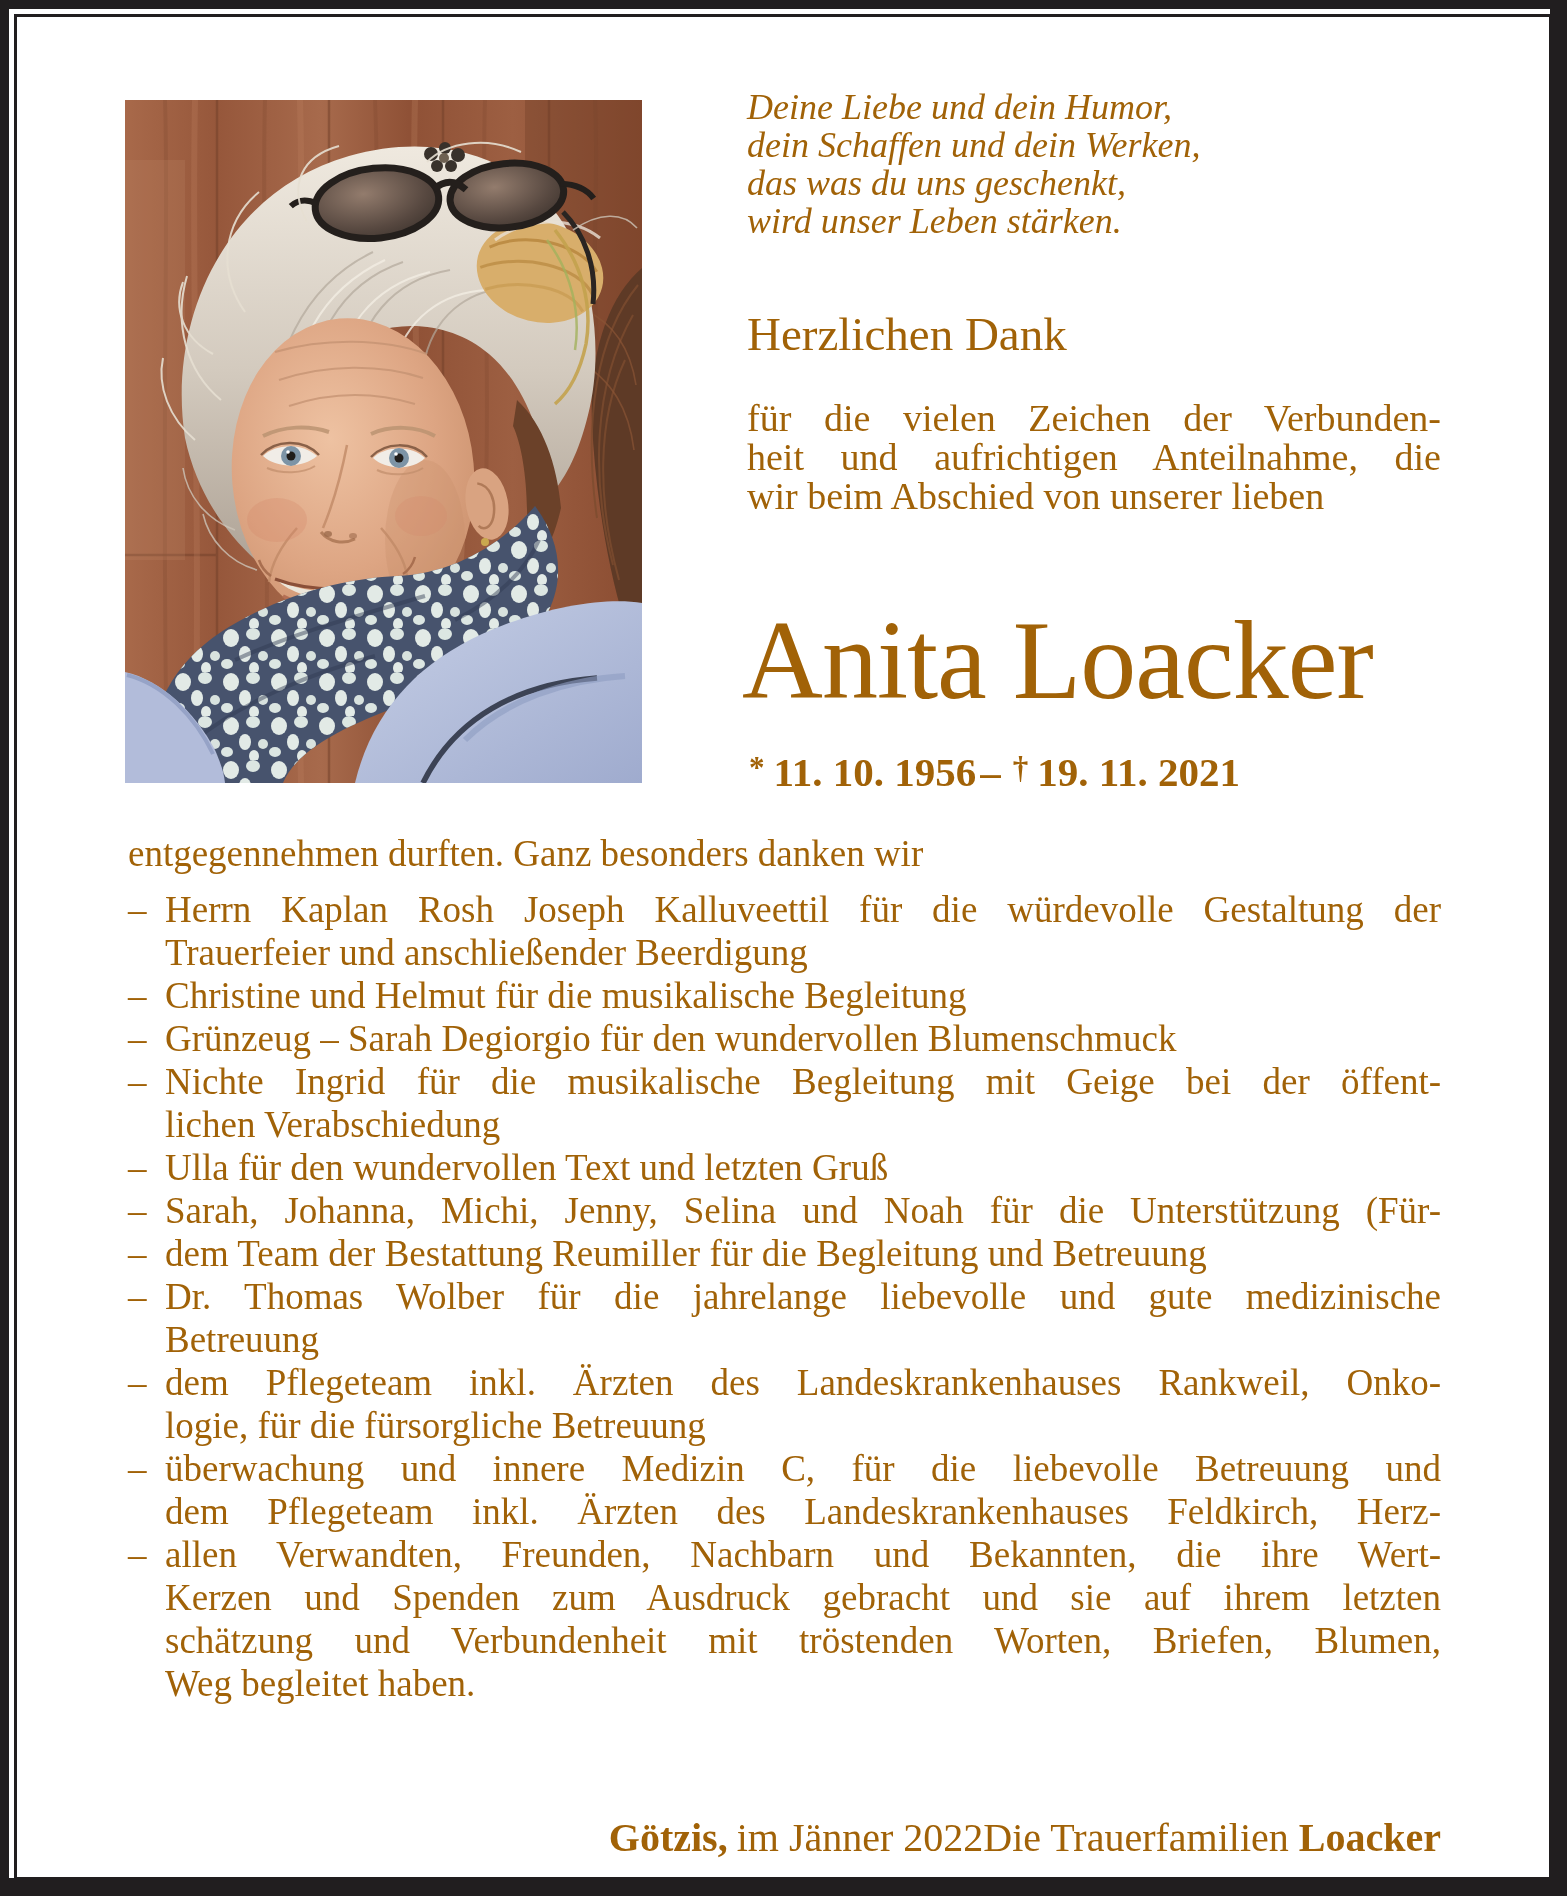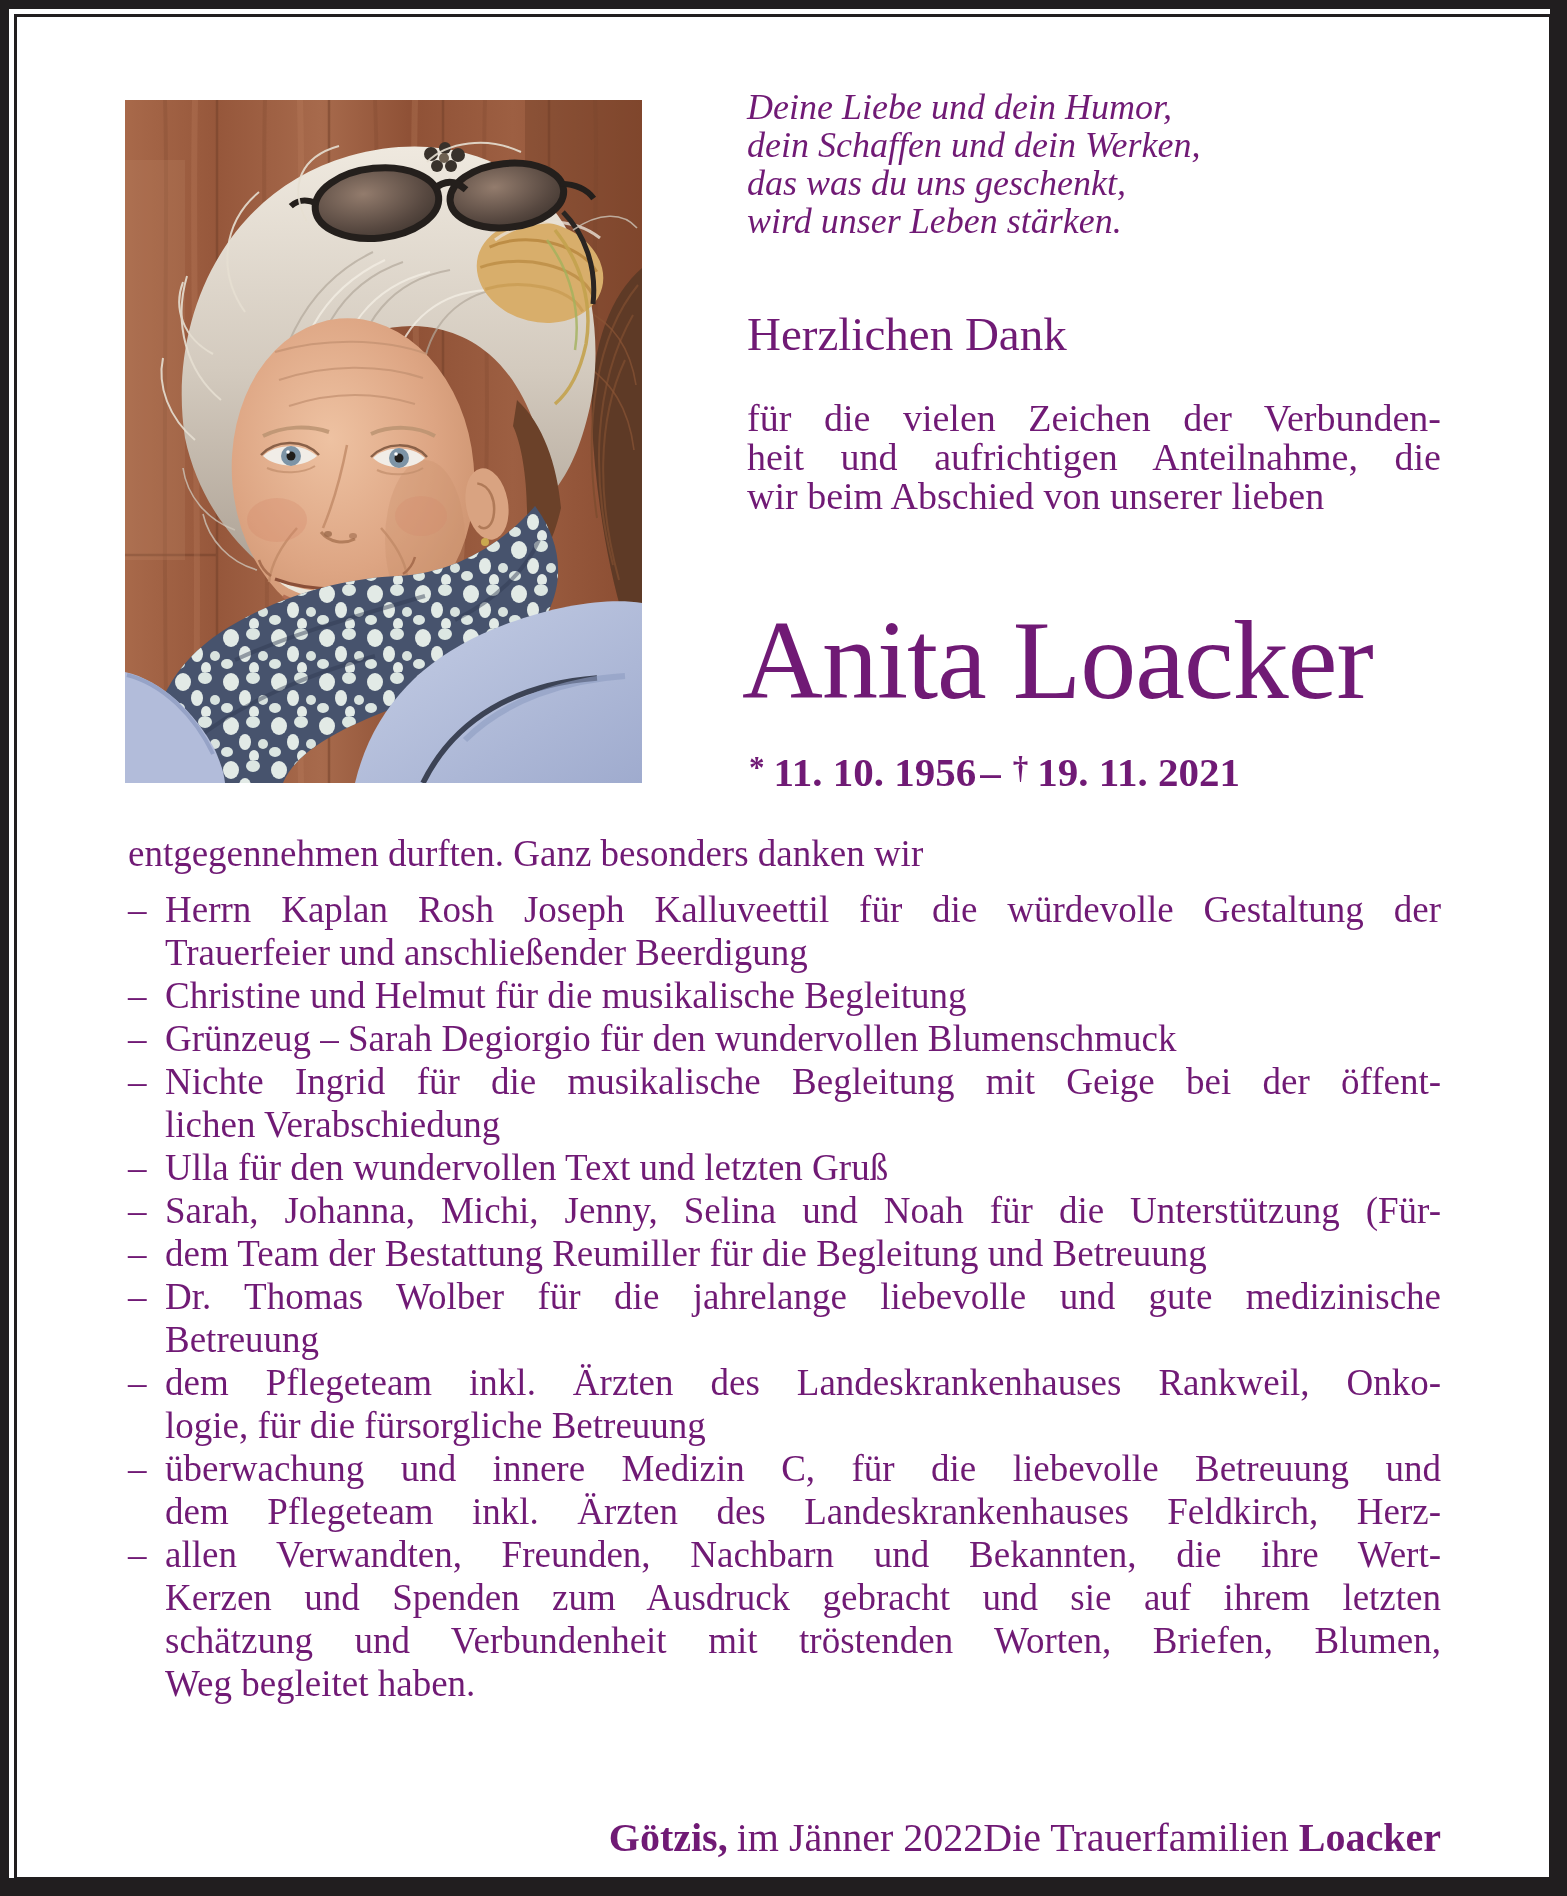--- a/index.html
+++ b/index.html
@@ -1,21 +1,21 @@
 <!DOCTYPE html>
 <html><head>
 <meta charset="utf-8">
 <style>
   html, body { margin: 0; padding: 0; background: #ffffff; }
   .page {
     position: relative;
     width: 1567px;
     height: 1896px;
     background: #ffffff;
-    color: #701a75;
+    color: #a16207;
     font-family: "Liberation Serif", "DejaVu Serif", serif;
     overflow: hidden;
   }
   .edge { position: absolute; background: #211e1f; }
   .edge-top    { left: 0; top: 0;    right: 0;  height: 9px;  }
   .edge-left   { left: 0; top: 0;    bottom: 0; width: 9px;   }
   .edge-right  { right: 0; top: 0;   bottom: 0; width: 17px;  }
   .edge-bottom { left: 0; bottom: 0; right: 0;  height: 18px; }
   .notice-border {
     position: absolute; left: 14px; top: 14px; right: 15px; bottom: 16px;

